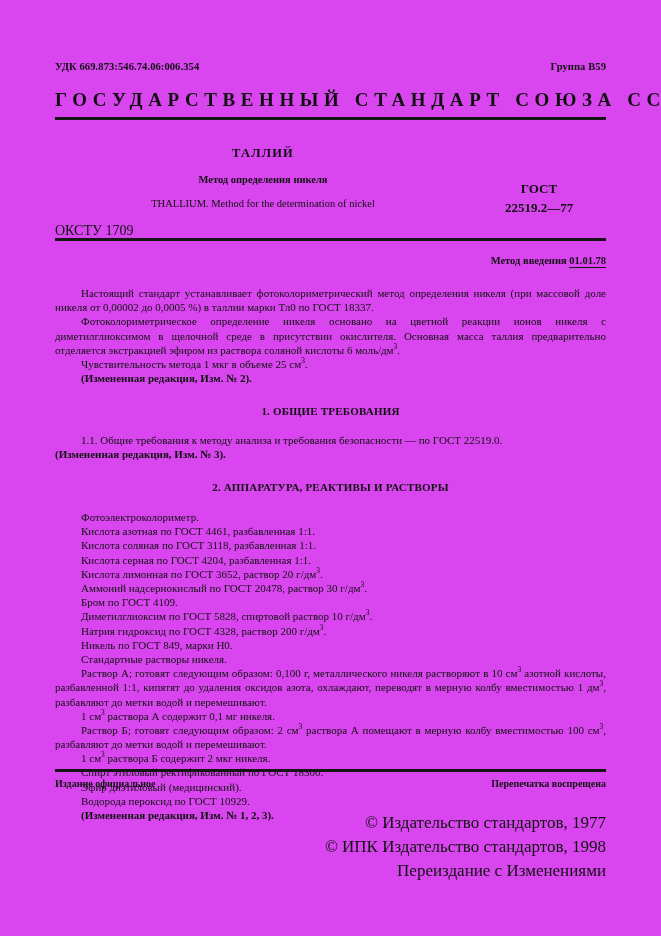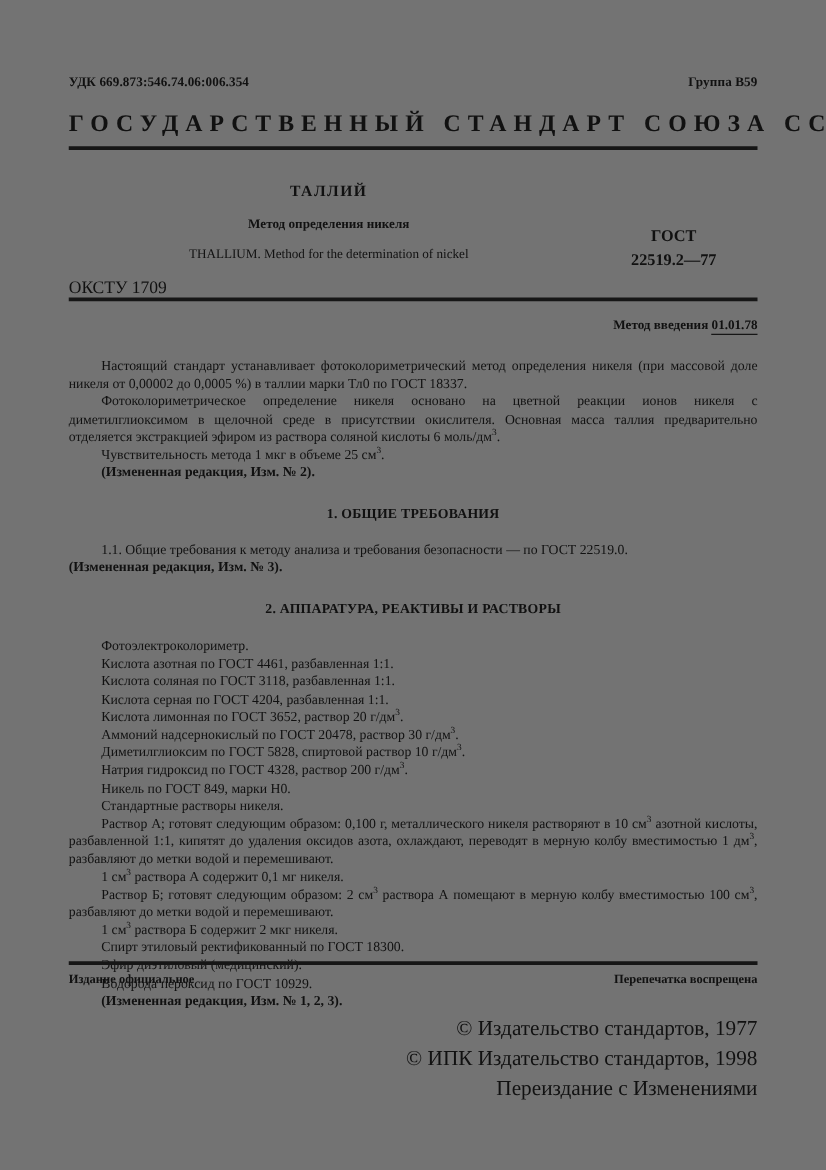--- a/index.html
+++ b/index.html
@@ -10,21 +10,21 @@
   }
   body {
     font-family: "Liberation Serif", "DejaVu Serif", serif;
     color: #111111;
   }
   .page {
     position: relative;
     width: 661px;
     height: 936px;
     margin: 0 auto;
-    background: #737373;
+    background: #d946ef;
     overflow: hidden;
     box-sizing: border-box;
   }
   .content {
     position: absolute;
     left: 55px;
     top: 0;
     width: 551px;
     height: 936px;
   }
@@ -214,20 +214,21 @@
       <p class="para noindent bold">(Измененная редакция, Изм. № 3).</p>
 
       <h2 class="sec sec2">2. АППАРАТУРА, РЕАКТИВЫ И РАСТВОРЫ</h2>
 
       <p class="list-line"><span>Фотоэлектроколориметр.</span></p>
       <p class="list-line"><span>Кислота азотная по ГОСТ 4461, разбавленная 1:1.</span></p>
       <p class="list-line"><span>Кислота соляная по ГОСТ 3118, разбавленная 1:1.</span></p>
       <p class="list-line"><span>Кислота серная по ГОСТ 4204, разбавленная 1:1.</span></p>
       <p class="list-line"><span>Кислота лимонная по ГОСТ 3652, раствор 20 г/дм</span><sup>3</sup><span>.</span></p>
       <p class="list-line"><span>Аммоний надсернокислый по ГОСТ 20478, раствор 30 г/дм</span><sup>3</sup><span>.</span></p>
+      <p class="list-line"><span>Бром по ГОСТ 4109.</span></p>
       <p class="list-line"><span>Диметилглиоксим по ГОСТ 5828, спиртовой раствор 10 г/дм</span><sup>3</sup><span>.</span></p>
       <p class="list-line"><span>Натрия гидроксид по ГОСТ 4328, раствор 200 г/дм</span><sup>3</sup><span>.</span></p>
       <p class="list-line"><span>Никель по ГОСТ 849, марки Н0.</span></p>
       <p class="list-line"><span>Стандартные растворы никеля.</span></p>
 
       <p class="para"><span>Раствор А; готовят следующим образом: 0,100 г, металлического никеля растворяют в 10 см</span><sup>3</sup><span> азотной кислоты, разбавленной 1:1, кипятят до удаления оксидов азота, охлаждают, переводят в мерную колбу вместимостью 1 дм</span><sup>3</sup><span>, разбавляют до метки водой и перемешивают.</span></p>
 
       <p class="list-line"><span>1 см</span><sup>3</sup><span> раствора А содержит 0,1 мг никеля.</span></p>
 
       <p class="para"><span>Раствор Б; готовят следующим образом: 2 см</span><sup>3</sup><span> раствора А помещают в мерную колбу вместимостью 100 см</span><sup>3</sup><span>, разбавляют до метки водой и перемешивают.</span></p>

